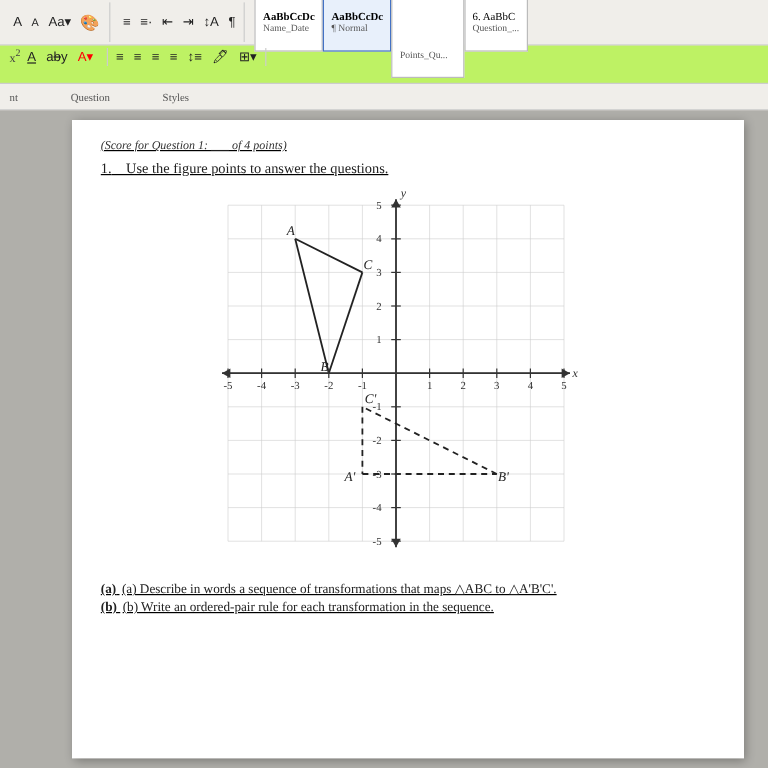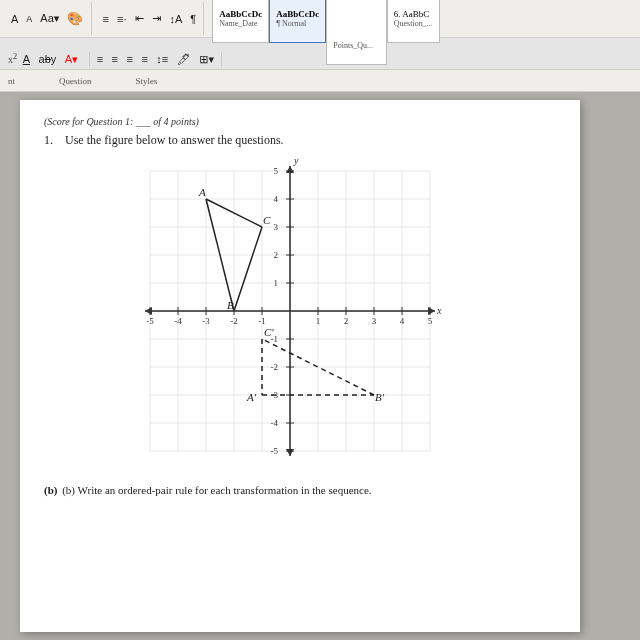--- a/index.html
+++ b/index.html
@@ -51,25 +51,25 @@
       white-space: nowrap;
       cursor: pointer;
     }
     .style-item-normal {
       background: #e8f0fb;
       border: 1px solid #4472c4;
     }
 
     
     .toolbar2 {
-      background: #e5e5e5;
+      background: #bef264;
       border-bottom: 1px solid #ccc;
       padding: 2px 4px;
       display: flex;
-      align-items: flex-end;
+      align-items: flex-start;
       height: 32px;
       gap: 4px;
     }
 
     
     .labels-row {
       background: #f0eeea;
       border-bottom: 1px solid #ccc;
       padding: 1px 8px;
       display: flex;
@@ -83,21 +83,22 @@
       font-size: 9px;
       color: #555;
     }
 
     
     .doc-area {
       background: #b0afaa;
       padding: 8px 20px;
       height: calc(640px - 92px);
       display: flex;
-      justify-content: flex-start;
+      justify-content: flex-end;
+      text-decoration: underline;
     }
     .page {
       background: #fff;
       width: 560px;
       min-height: 520px;
       padding: 16px 24px;
       box-shadow: 2px 2px 8px rgba(0,0,0,0.3);
     }
 
     .score-line {
@@ -199,21 +200,21 @@
 </div>
 
 <div class="doc-area">
   <div class="page">
 
     <div class="score-line">(Score for Question 1: ___ of 4 points)</div>
 
     <div class="question-text">
       <span>1.</span>
       &nbsp;&nbsp;
-      <span>Use the figure below to answer the questions.</span>
+      <span>Use the figure points to answer the questions.</span>
     </div>
 
     <div class="graph-container">
 
       <svg class="graph-svg" width="370" height="320" viewBox="0 0 370 320">
 
         <defs>
           <pattern id="grid" width="28" height="28" patternUnits="userSpaceOnUse">
             <path d="M 28 0 L 0 0 0 28" fill="none" stroke="#ccc" stroke-width="0.5"></path>
           </pattern>
@@ -313,19 +314,23 @@
           <line x1="171" y1="211" x2="179" y2="211"></line>
           <line x1="171" y1="239" x2="179" y2="239"></line>
           <line x1="171" y1="267" x2="179" y2="267"></line>
           <line x1="171" y1="295" x2="179" y2="295"></line>
         </g>
       </svg>
     </div>
 
     <div class="bottom-questions">
       <p>
+        <span class="bold-paren">(a)</span>
+        <span style="margin-left:2px;">(a)  Describe in words a sequence of transformations that maps △ABC to △A'B'C'.</span>
+      </p>
+      <p>
         <span class="bold-paren">(b)</span>
         <span style="margin-left:2px;">(b)  Write an ordered-pair rule for each transformation in the sequence.</span>
       </p>
     </div>
 
   </div>
 </div>
 
 </body></html>

